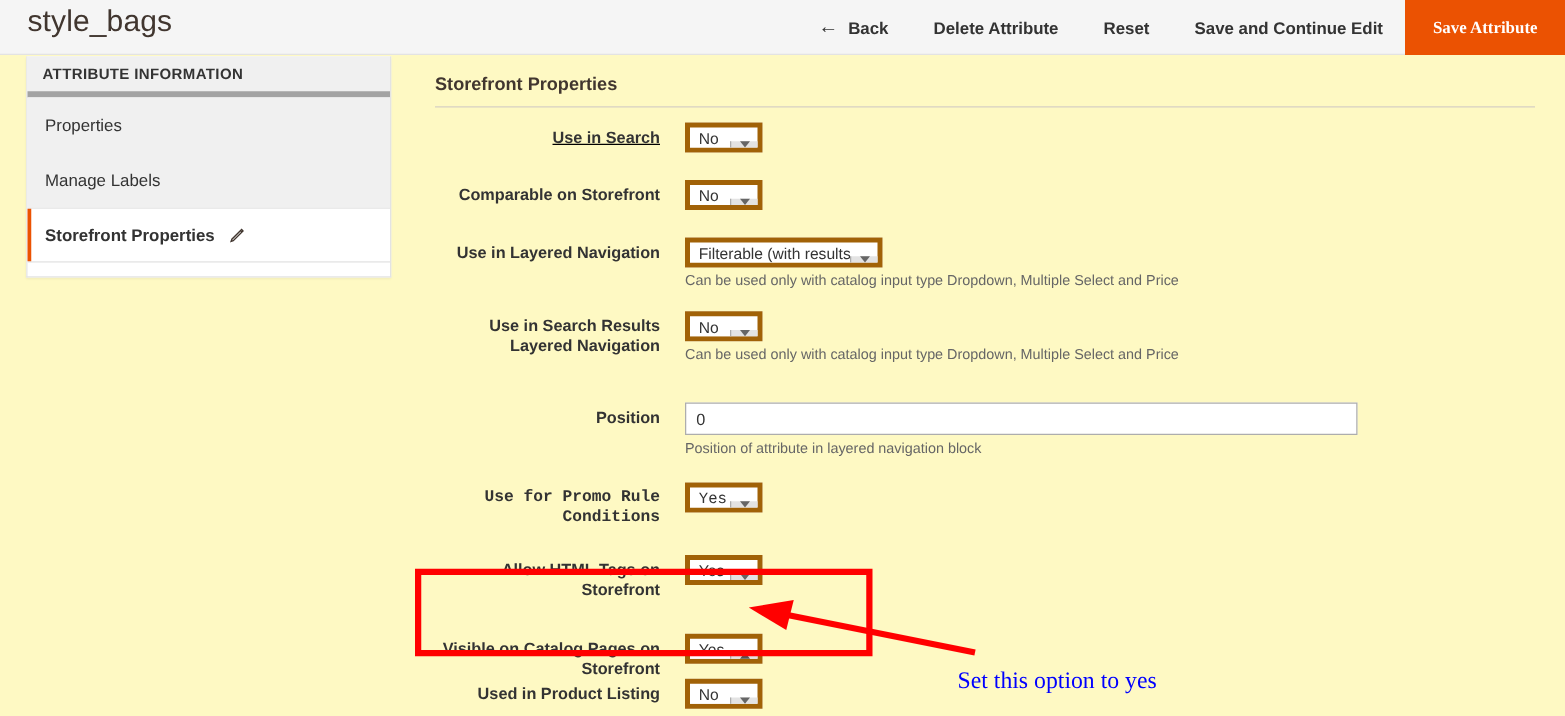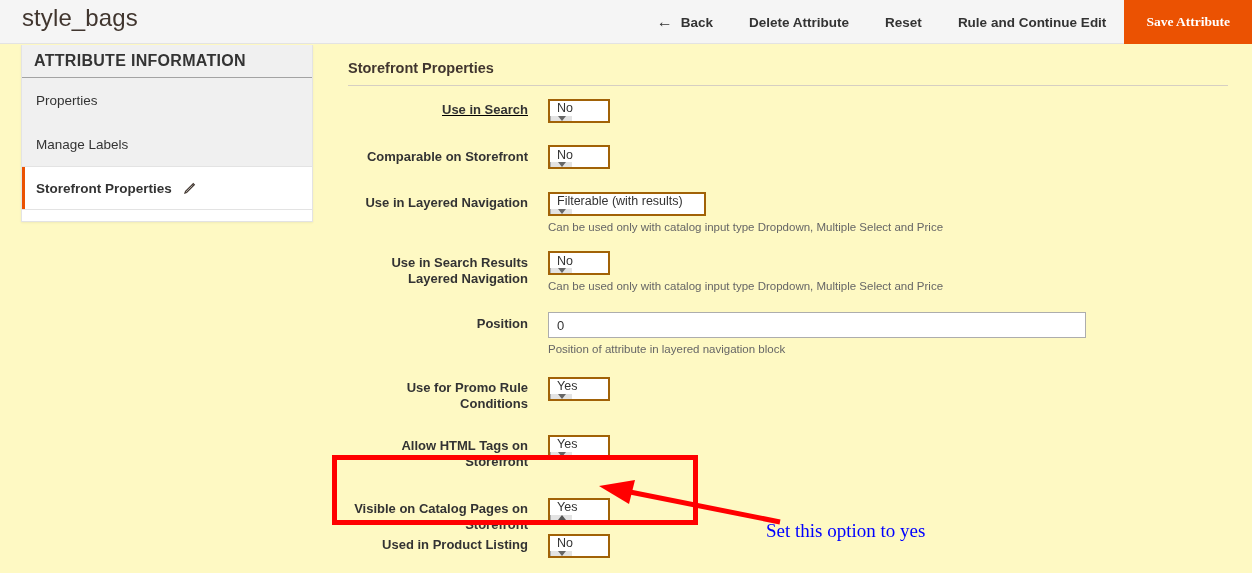--- a/index.html
+++ b/index.html
@@ -82,25 +82,25 @@
     width: 292px;
     background: #ffffff;
     border: 1px solid #e3e3e3;
     border-top: 0;
     box-shadow: 0 1px 2px rgba(0,0,0,.06);
     padding-bottom: 11px;
   }
   .sb-header {
     height: 33px;
     background: #f0f0f0;
-    border-bottom: 1px solid #a3a3a3;
+    border-bottom: 5px solid #a3a3a3;
     display: flex;
     align-items: center;
     padding-left: 12px;
-    font-size: 16px;
+    font-size: 12px;
     font-weight: bold;
     letter-spacing: .3px;
     color: #333333;
   }
   .sb-list { background: #f0f0f0; }
   .sb-item {
     position: relative;
     height: 44px;
     display: flex;
     align-items: center;
@@ -165,27 +165,26 @@
     line-height: 16px;
     padding-top: 4px;
     flex: none;
   }
   .ctrl {
     margin-left: 20px;
     flex: none;
   }
   .sel {
     display: inline-flex;
-    align-items: flex-start;
+    align-items: flex-end;
     height: 24px;
-    border: 2px solid #a16207;
+    border: 4px solid #a16207;
     background: #ffffff;
     cursor: pointer;
     width: 62px;
-    flex-direction: column;
   }
   .sel.wide { width: 158px; }
   .sel-val {
     flex: 1;
     display: flex;
     align-items: center;
     padding-left: 7px;
     font-size: 12.5px;
     color: #333333;
     background: #ffffff;
@@ -230,21 +229,21 @@
   
   .anno-box {
     position: absolute;
     left: 332px; top: 455px;
     width: 366px; height: 70px;
     border: 5px solid #ff0000;
     pointer-events: none;
   }
   .anno-text {
     position: absolute;
-    left: 766px; top: 520px;
+    left: 766px; top: 534px;
     font-family: "Liberation Serif", serif;
     font-size: 19px;
     color: #0000ff;
     white-space: nowrap;
   }
   .anno-arrow {
     position: absolute;
     left: 595px; top: 478px;
     width: 190px; height: 55px;
     pointer-events: none;
@@ -267,21 +266,21 @@
 
       <button class="act-btn">
         <span>Delete Attribute</span>
       </button>
 
       <button class="act-btn">
         <span>Reset</span>
       </button>
 
       <button class="act-btn">
-        <span>Rule and Continue Edit</span>
+        <span>Save and Continue Edit</span>
       </button>
 
       <button class="act-primary">
         <span>Save Attribute</span>
       </button>
     </div>
   </div>
 
   <div class="sidebar">
     <div class="sb-header">ATTRIBUTE INFORMATION</div>
@@ -343,42 +342,42 @@
         <div class="sel wide">
           <span class="sel-val">Filterable (with results)</span>
           <span class="sel-btn">
               <i class="caret"></i>
             </span>
         </div>
         <div class="note">Can be used only with catalog input type Dropdown, Multiple Select and Price</div>
       </div>
     </div>
 
-    <div class="row" style="margin-bottom:20px;">
+    <div class="row" style="margin-bottom:32px;">
       <div class="lbl">Use in Search Results Layered Navigation</div>
       <div class="ctrl">
         <div class="sel">
           <span class="sel-val">No</span>
           <span class="sel-btn">
               <i class="caret"></i>
             </span>
         </div>
         <div class="note">Can be used only with catalog input type Dropdown, Multiple Select and Price</div>
       </div>
     </div>
 
     <div class="row" style="margin-bottom:21px;">
       <div class="lbl">Position</div>
       <div class="ctrl">
         <input class="txtinput" type="text" value="0" style="">
         <div class="note">Position of attribute in layered navigation block</div>
       </div>
     </div>
 
-    <div class="row" style="margin-bottom:22px;">
+    <div class="row" style="margin-bottom:22px;font-family:Liberation Mono, monospace;">
       <div class="lbl">Use for Promo Rule Conditions</div>
       <div class="ctrl">
         <div class="sel">
           <span class="sel-val">Yes</span>
           <span class="sel-btn">
               <i class="caret"></i>
             </span>
         </div>
       </div>
     </div>

